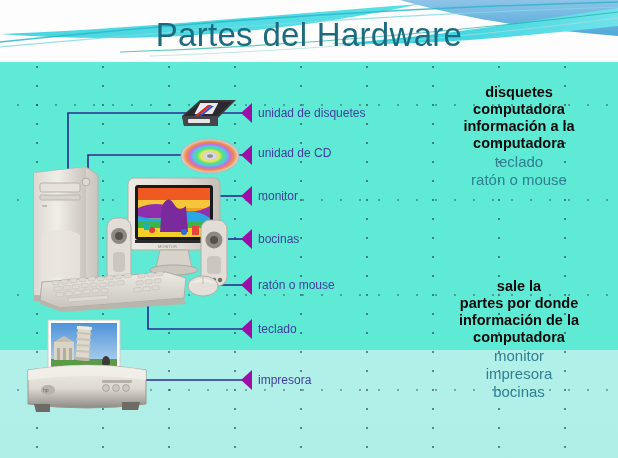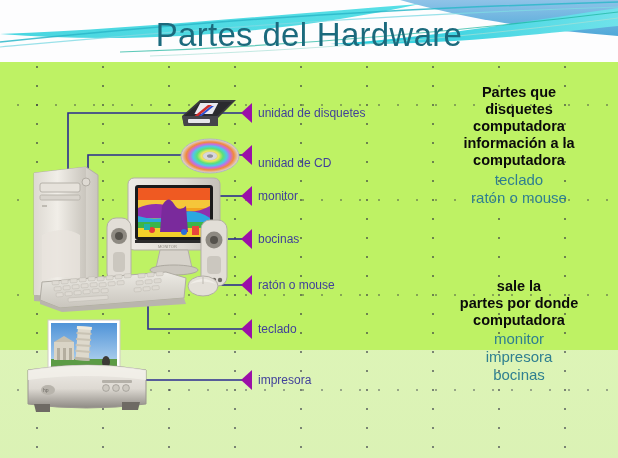--- a/index.html
+++ b/index.html
@@ -6,21 +6,21 @@
   html,body{margin:0;padding:0;}
   body{
     width:618px;height:458px;
     background:#ffffff;
     font-family:"Liberation Sans", sans-serif;
     overflow:hidden;
   }
   #slide{
     position:relative;
     width:618px;height:458px;
-    background:#bef264;
+    background:#5eead4;
     overflow:hidden;
   }
 
   
   .grid-dots{
     position:absolute;inset:0;
     background-image:
       radial-gradient(circle at 1px 1px, rgba(40,40,60,.55) 0.9px, transparent 1.1px),
       radial-gradient(circle at 1px 1px, rgba(40,40,60,.38) 0.9px, transparent 1.1px);
     background-size:66px 19px, 19px 95px;
@@ -342,55 +342,55 @@
     </g>
     <rect x="76" y="62" width="30" height="3" rx="1" fill="#b5b1a9"></rect>
     <path d="M8,86 L24,86 L24,94 L10,94 Z" fill="#6e6a64"></path>
     <path d="M96,84 L114,84 L112,92 L96,92 Z" fill="#6e6a64"></path>
   </svg>
 
   <div class="arrow" style="left:241px;top:103px;"></div>
   <div class="label" style="left:258px;top:107px;">unidad de disquetes</div>
 
   <div class="arrow" style="left:241px;top:145px;"></div>
-  <div class="label" style="left:258px;top:157px;">unidad de CD</div>
+  <div class="label" style="left:258px;top:147px;">unidad de CD</div>
 
   <div class="arrow" style="left:241px;top:186px;"></div>
   <div class="label" style="left:258px;top:190px;">monitor</div>
 
   <div class="arrow" style="left:241px;top:229px;"></div>
   <div class="label" style="left:258px;top:233px;">bocinas</div>
 
   <div class="arrow" style="left:241px;top:275px;"></div>
   <div class="label" style="left:258px;top:279px;">ratón o mouse</div>
 
   <div class="arrow" style="left:241px;top:319px;"></div>
   <div class="label" style="left:258px;top:323px;">teclado</div>
 
   <div class="arrow" style="left:241px;top:370px;"></div>
   <div class="label" style="left:258px;top:374px;">impresora</div>
 
   <div class="panel" id="panel-input">
     <div class="head">
-      <div>Partes que</div>
       <div>disquetes</div>
       <div>computadora</div>
       <div>información a la</div>
       <div>computadora</div>
     </div>
     <div class="list">
       <div class="item">teclado</div>
       <div class="item">ratón o mouse</div>
     </div>
   </div>
 
   <div class="panel" id="panel-output">
     <div class="head">
       <div>sale la</div>
       <div>partes por donde</div>
+      <div>información de la</div>
       <div>computadora</div>
     </div>
     <div class="list">
       <div class="item">monitor</div>
       <div class="item">impresora</div>
       <div class="item">bocinas</div>
     </div>
   </div>
 
 </div>

